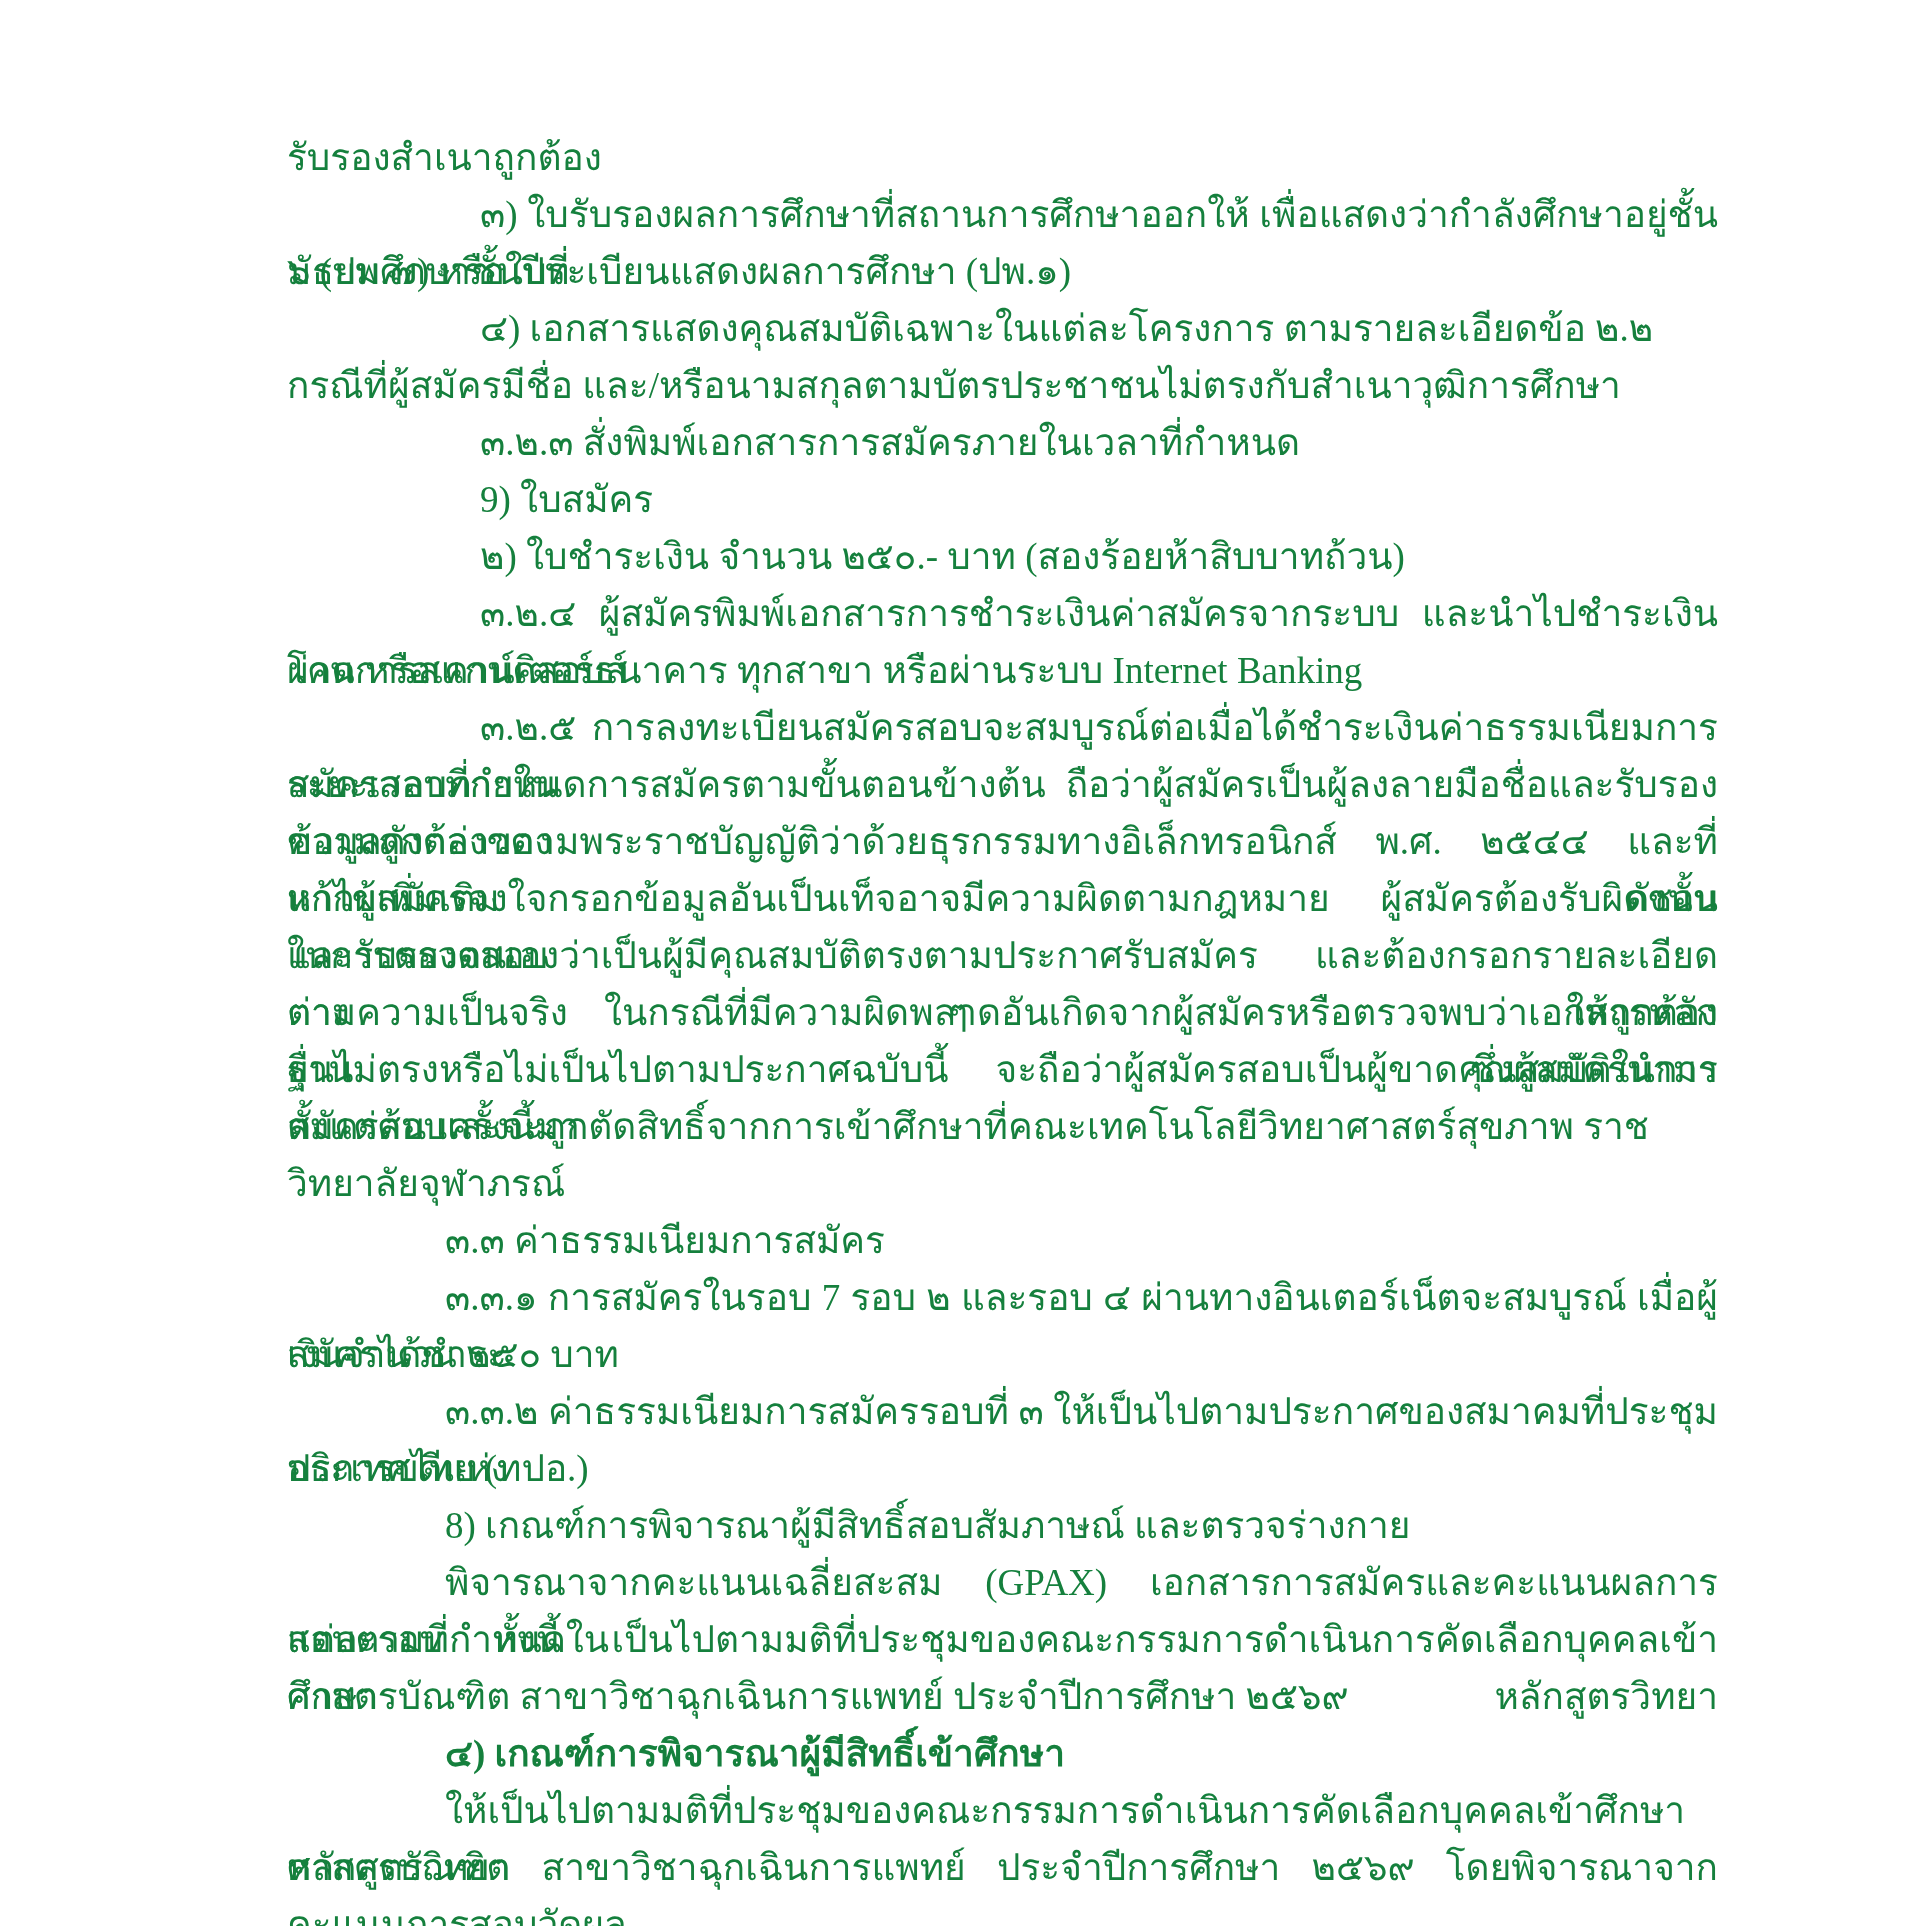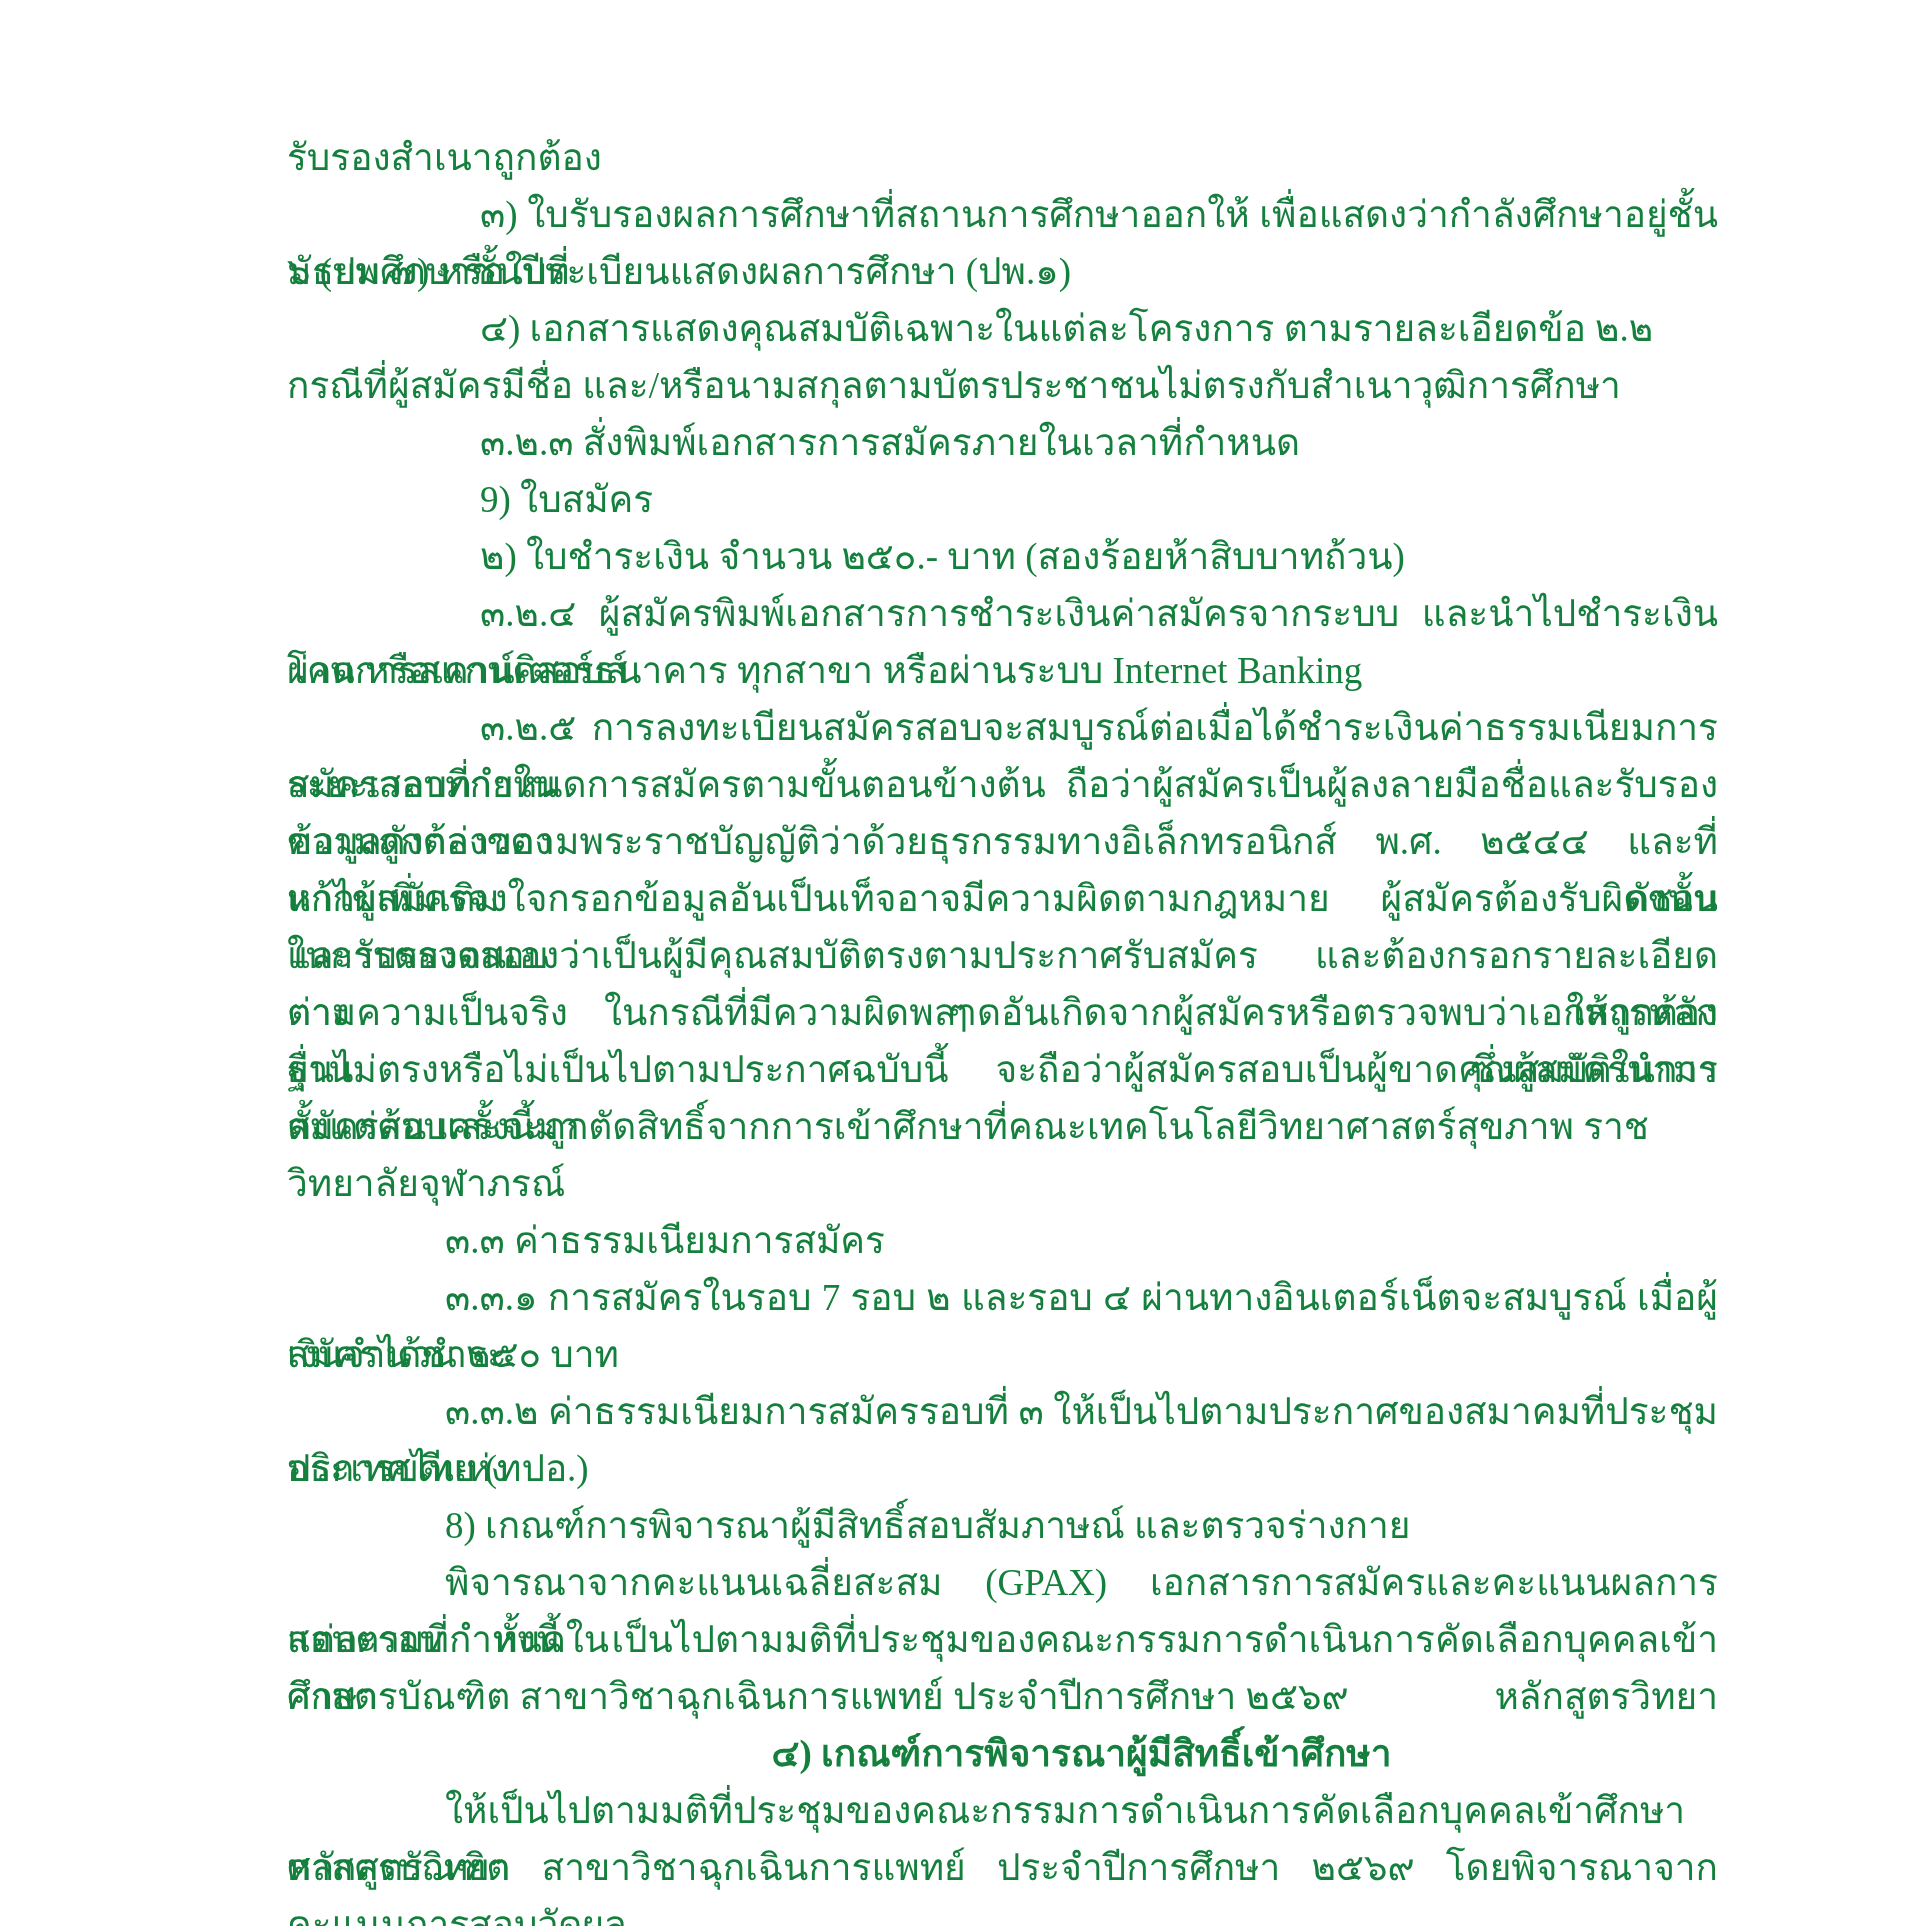--- a/index.html
+++ b/index.html
@@ -25,21 +25,21 @@
   }
   .line {
     height: 57px;
     line-height: 57px;
     font-size: 37px;
     color: #15803d;
     white-space: normal;
     overflow: visible;
   }
   .line.blank {  }
-  .line.bold { font-weight: 700; text-align: center; }
+  .line.bold { font-weight: 700; }
   .line.justify {
     text-align: justify;
     text-align-last: justify;
     text-justify: inter-word;
   }
   .line.indent-a { text-indent: 193px; }
   .line.indent-b { text-indent: 158px; }
 </style>
 </head>
 <body>

